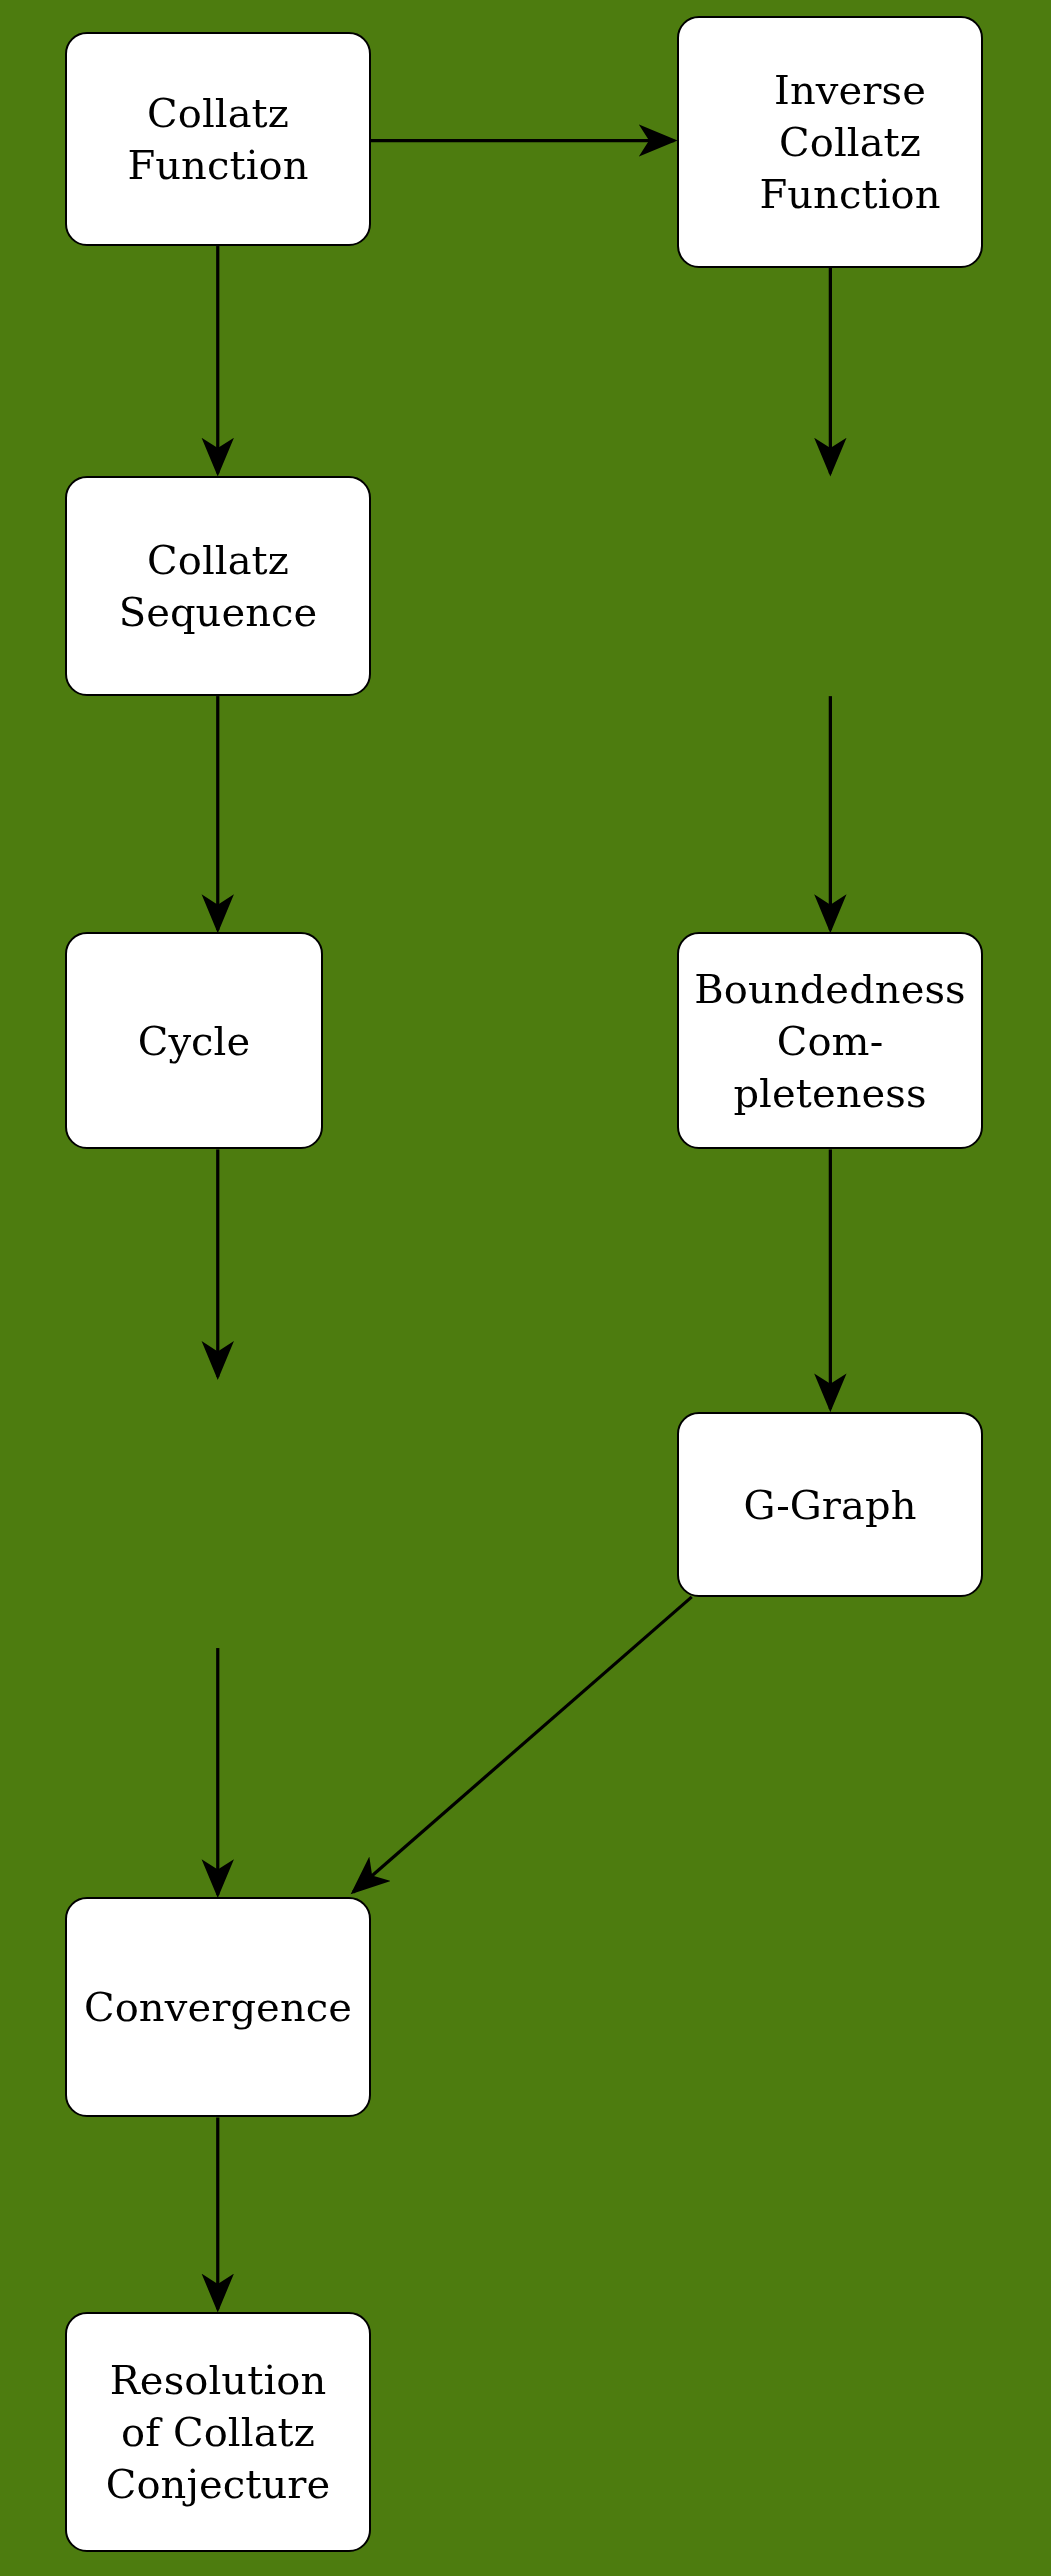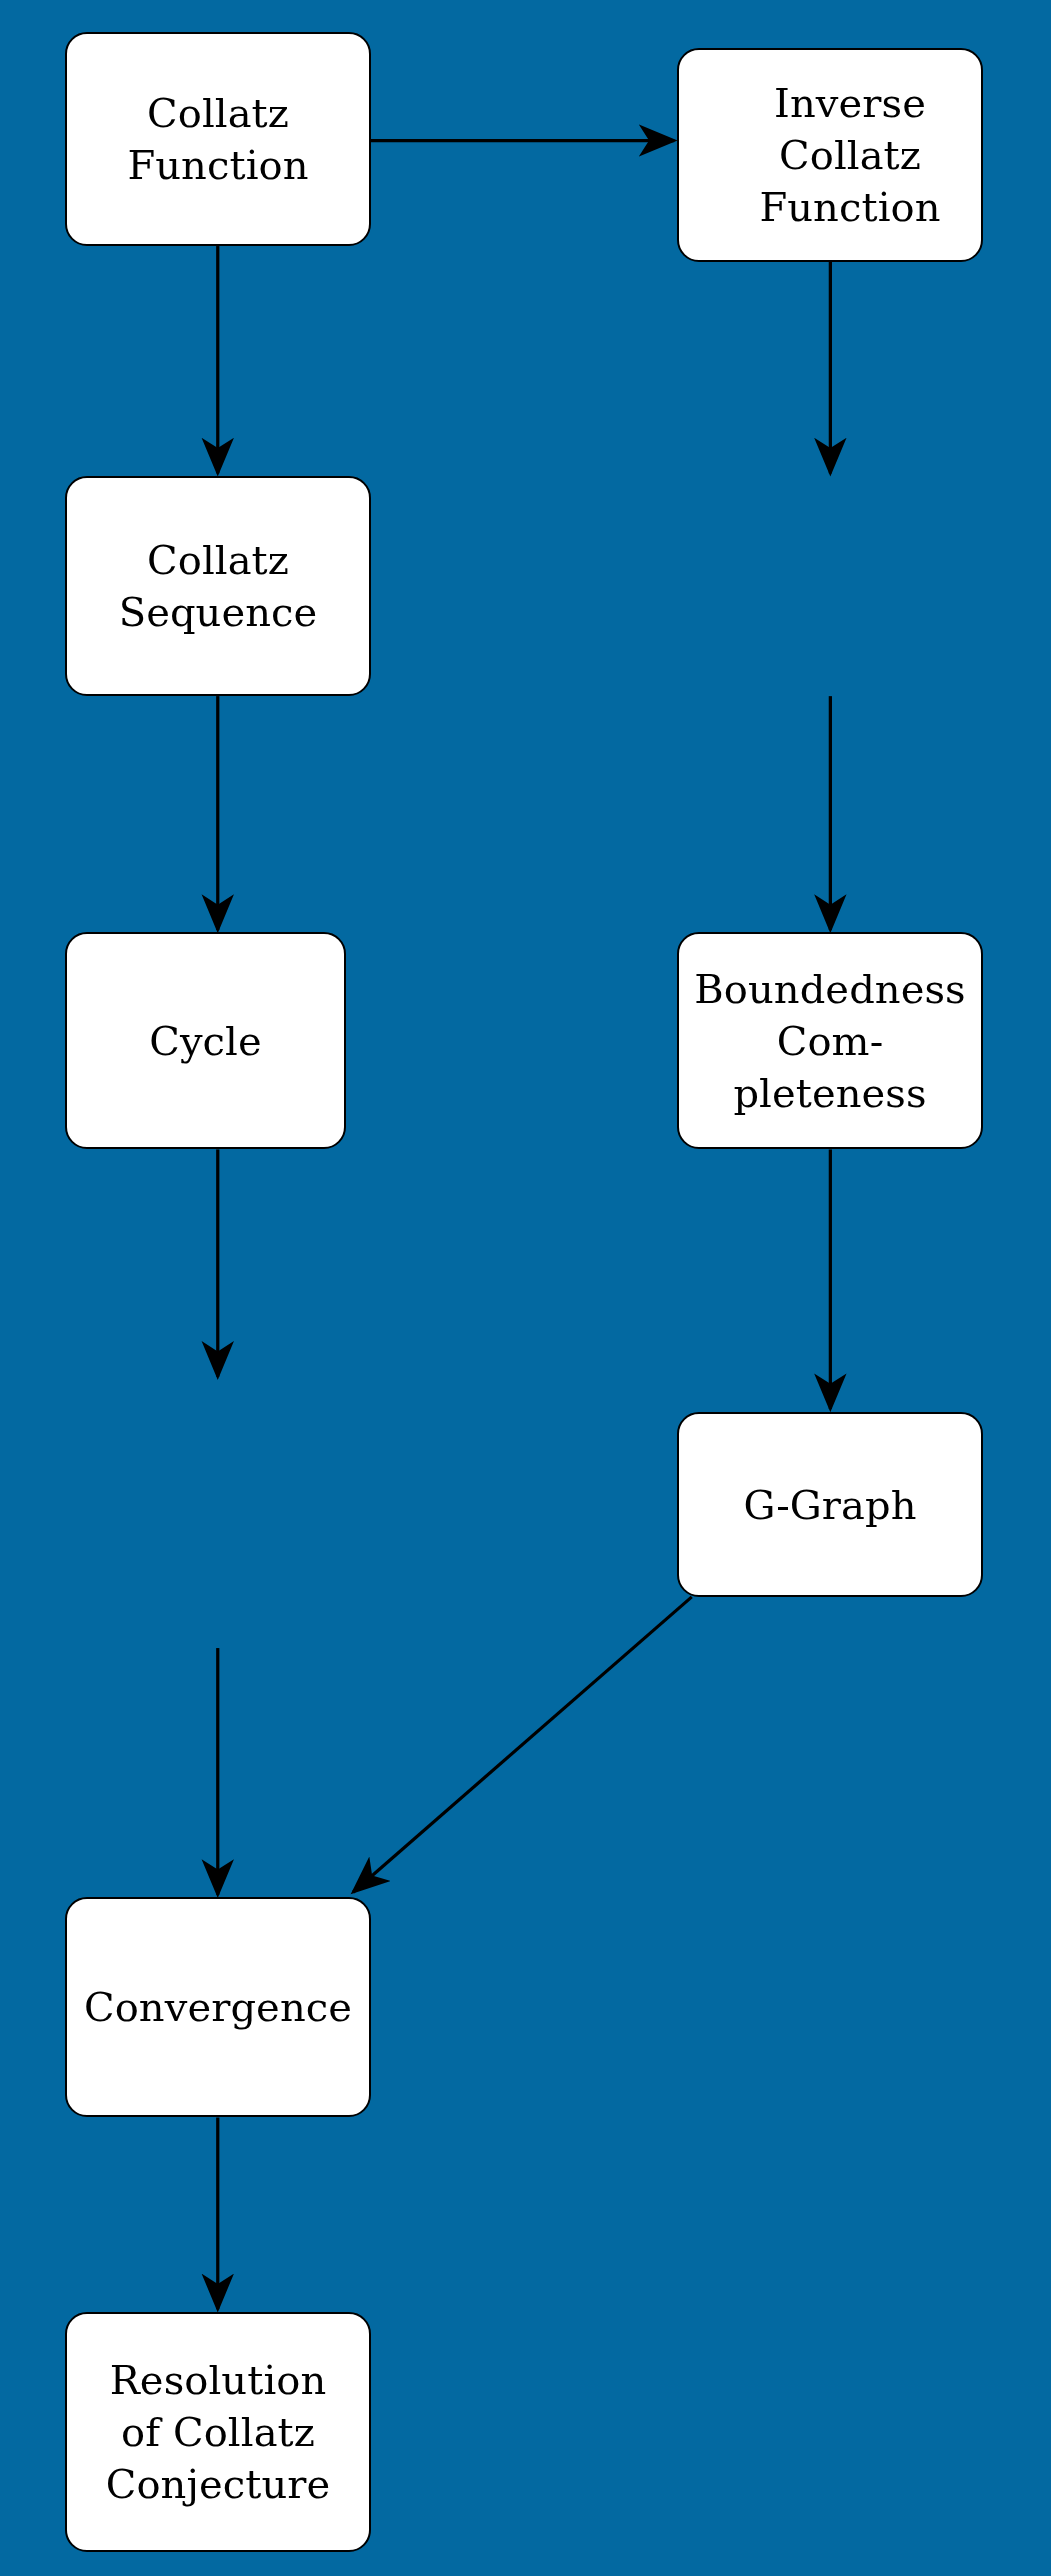--- a/index.html
+++ b/index.html
@@ -8,21 +8,21 @@
     padding: 0;
     background: #ffffff;
   }
   body {
     font-family: "DejaVu Serif", "Liberation Serif", serif;
   }
   #canvas {
     position: relative;
     width: 1052px;
     height: 2576px;
-    background: #0369a1;
+    background: #4d7c0f;
     overflow: hidden;
   }
   #edge-layer {
     position: absolute;
     left: 0;
     top: 0;
     width: 1052px;
     height: 2576px;
     pointer-events: none;
   }
@@ -42,24 +42,24 @@
   .node .label {
     display: block;
     white-space: pre-line;
     line-height: 1.30;
     font-size: 40px;
     letter-spacing: 0.1px;
     width: 118%;
   }
   
   .n-collatz-function      { left: 65px;  top: 32px;   width: 306px; height: 214px; }
-  .n-inverse-collatz       { left: 677px; top: 48px;   width: 306px; height: 214px; padding-left: 40px; }
+  .n-inverse-collatz       { left: 677px; top: 16px;   width: 306px; height: 252px; padding-left: 40px; }
   .n-collatz-sequence      { left: 65px;  top: 476px;  width: 306px; height: 220px; }
   .n-boundedness           { left: 677px; top: 476px;  width: 306px; height: 220px; }
-  .n-cycle                 { left: 65px;  top: 932px; width: 281px; height: 217px; }
+  .n-cycle                 { left: 65px;  top: 932px; width: 258px; height: 217px; }
   .n-generative-complete   { left: 677px; top: 932px; width: 306px; height: 217px; }
   .n-bounded-subseq        { left: 65px;  top: 1379px; width: 306px; height: 269px; }
   .n-g-graph               { left: 677px; top: 1412px; width: 306px; height: 185px; }
   .n-convergence           { left: 65px;  top: 1897px; width: 306px; height: 220px; }
   .n-resolution            { left: 65px;  top: 2312px; width: 306px; height: 240px; }
 </style>
 </head>
 <body>
 
 <div id="canvas">

